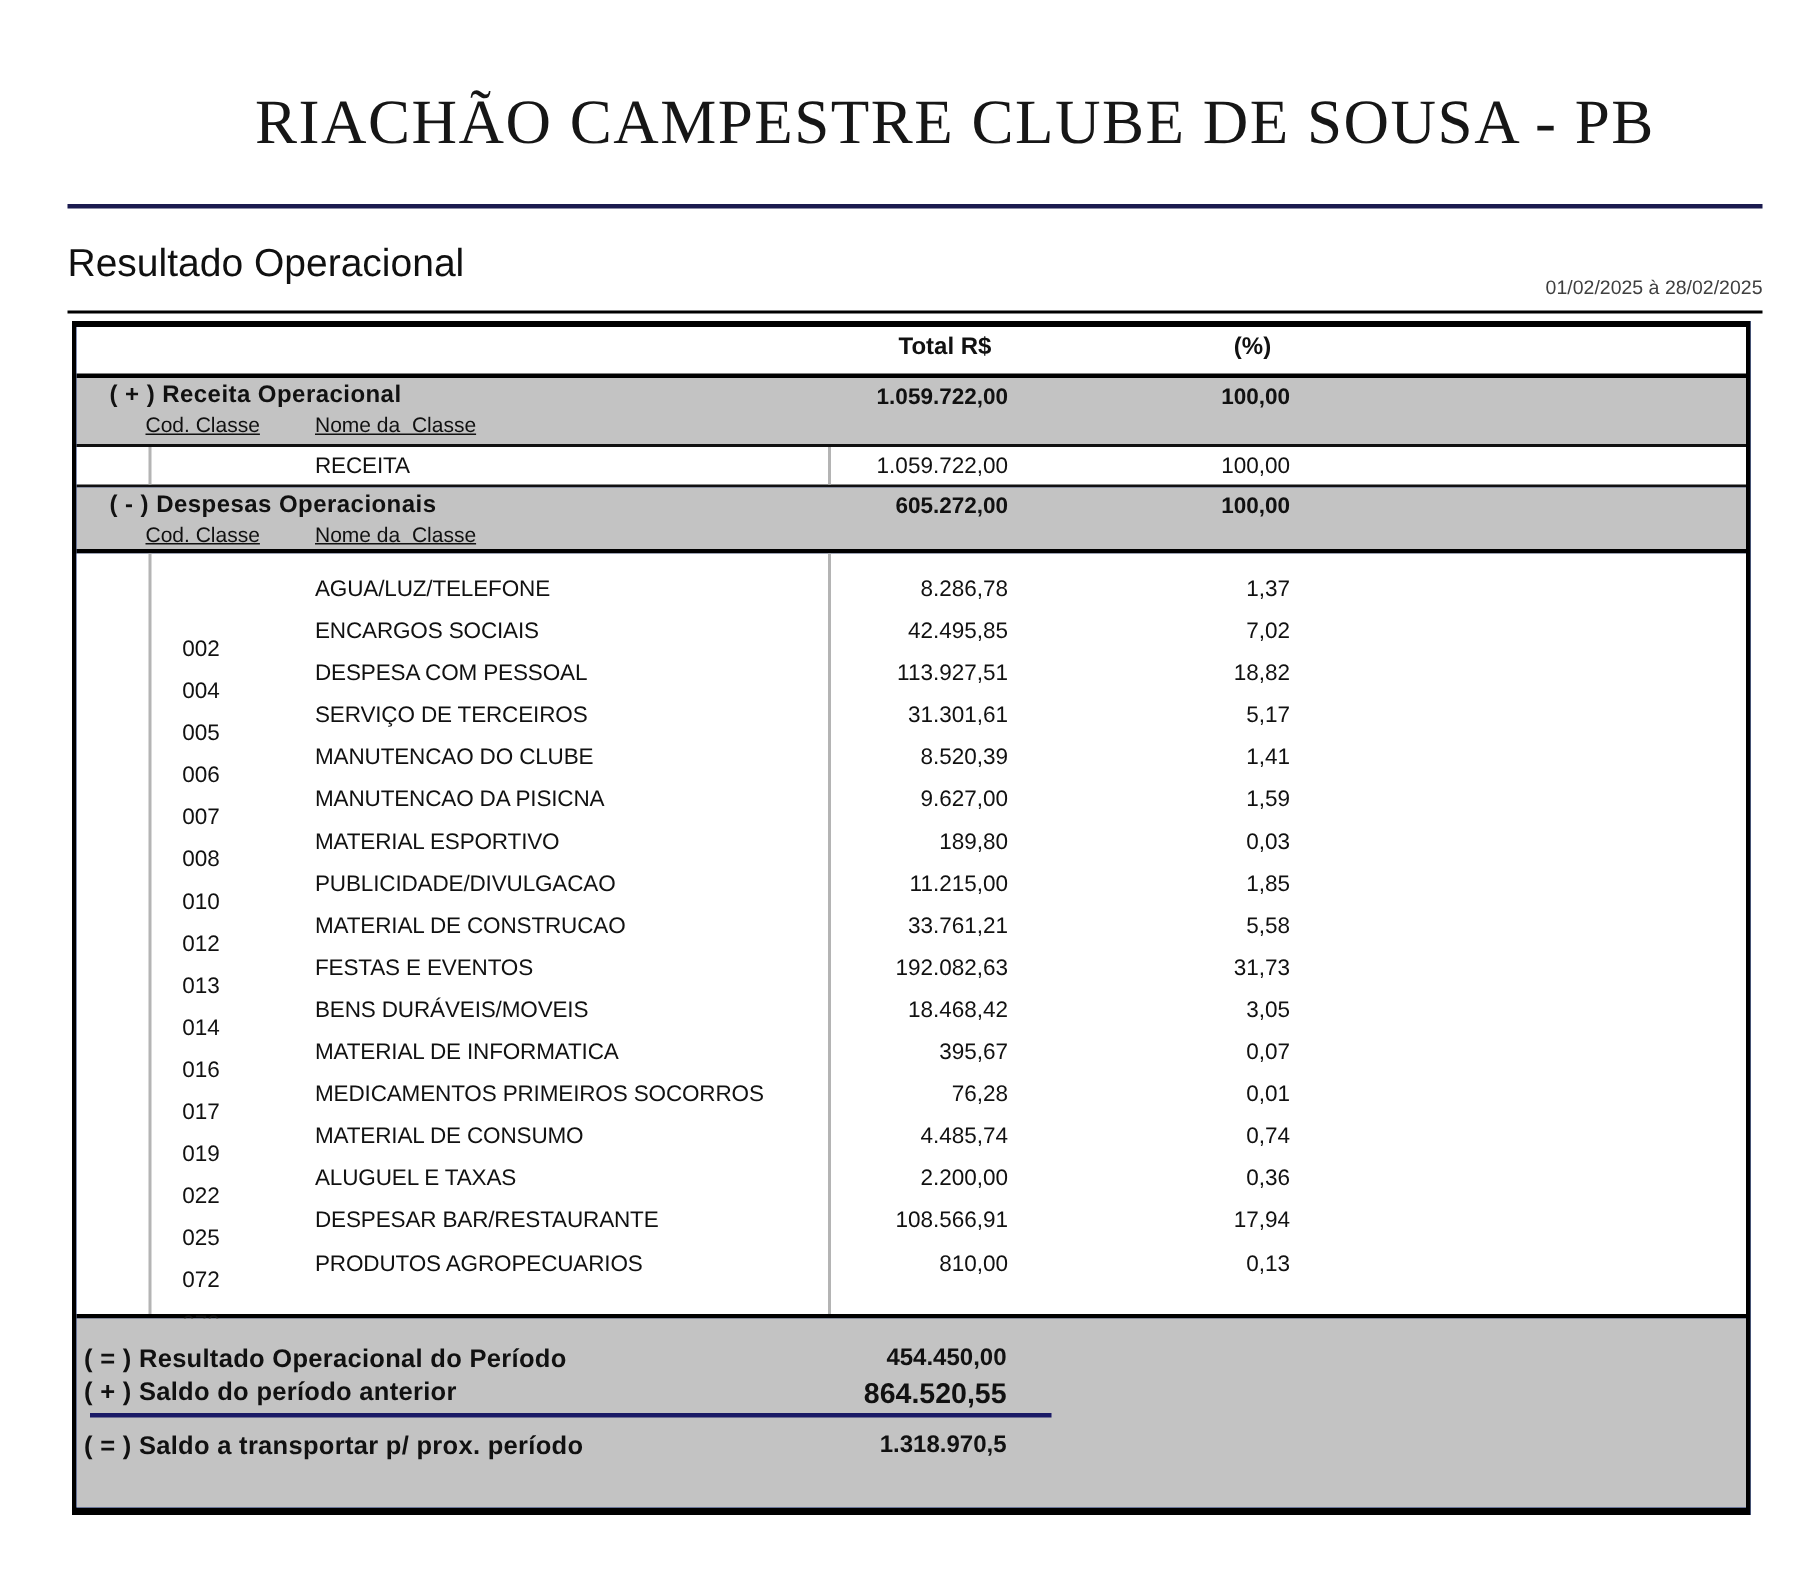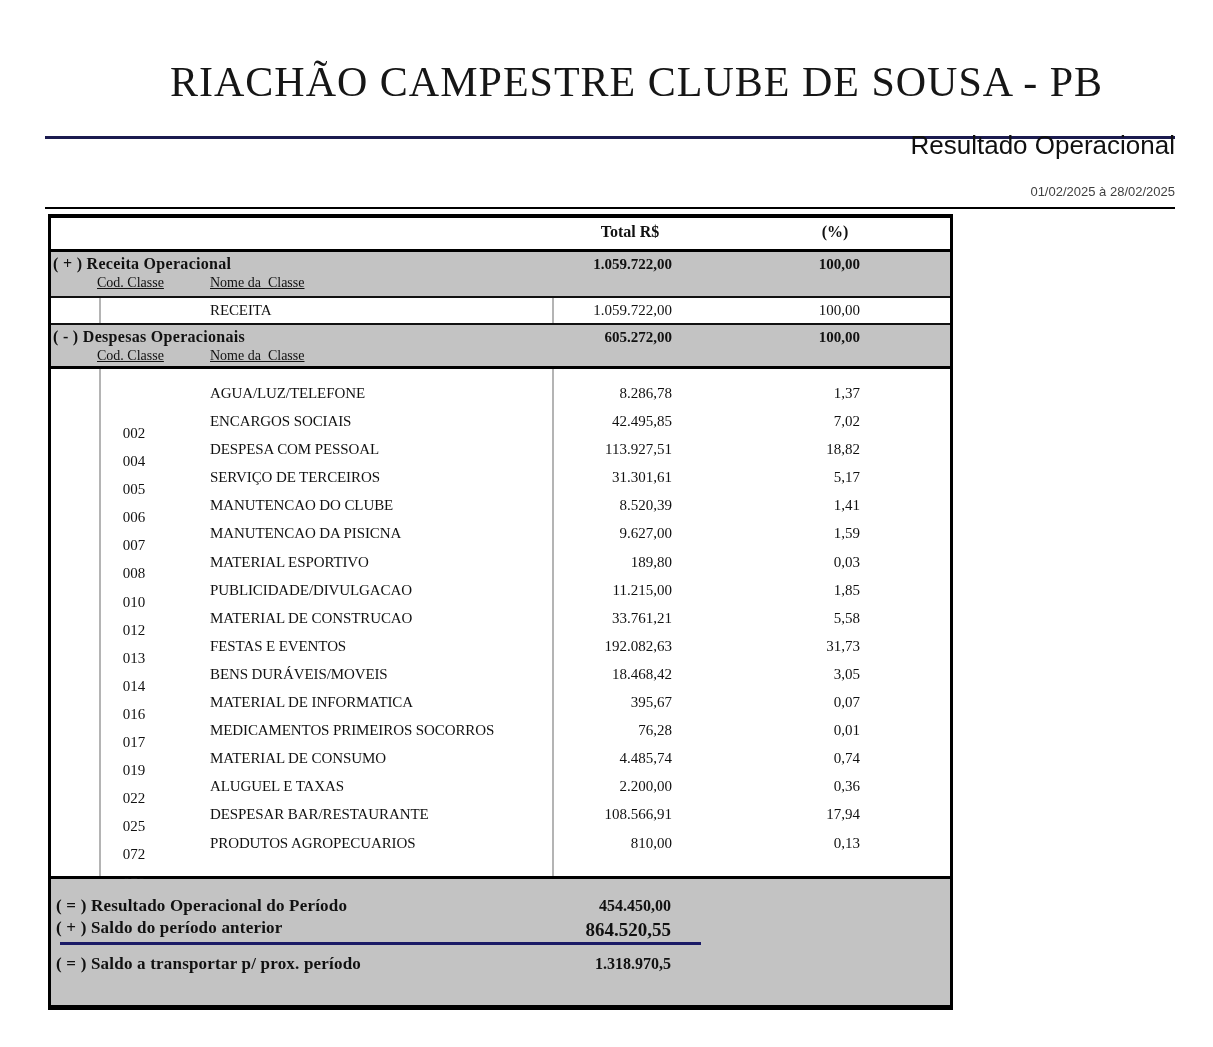--- a/index.html
+++ b/index.html
@@ -3,41 +3,41 @@
 <meta charset="utf-8">
 <style>
   html,body{margin:0;padding:0;background:#fff;}
   .page{position:relative;width:1213px;height:1047px;background:#ffffff;overflow:hidden;
         font-family:"Liberation Sans",sans-serif;color:#111;}
 
   
   .club-title{position:absolute;left:170px;top:58px;font-family:"Liberation Serif",serif;
               font-size:42px;letter-spacing:1px;color:#161616;white-space:nowrap;}
   .navy-rule{position:absolute;left:45px;top:136px;width:1130px;height:3px;background:#1b1b4f;}
-  .report-title{position:absolute;left:45px;top:130px;width:1130px;text-align:right;
+  .report-title{position:absolute;left:45px;top:160px;width:1130px;text-align:left;
                 font-size:26px;color:#101010;}
   .report-period{position:absolute;left:45px;top:184px;width:1130px;text-align:right;
                  font-size:13px;color:#404040;}
   .thin-rule{position:absolute;left:45px;top:207px;width:1130px;height:2px;background:#000;}
 
   
-  .rtable{position:absolute;left:48px;top:214px;width:905px;box-sizing:border-box;
-          border:3px solid #000;border-top-width:4px;border-bottom-width:5px;background:#1d4ed8;font-family:Liberation Serif, serif;}
+  .rtable{position:absolute;left:48px;top:214px;width:1119px;box-sizing:border-box;
+          border:3px solid #000;border-top-width:4px;border-bottom-width:5px;background:#1d4ed8;}
 
   
   .thead{position:relative;height:31px;border-bottom:3px solid #000;background:#fff;}
   .th-total{position:absolute;left:509px;top:5px;width:140px;text-align:center;
             font-weight:bold;font-size:16px;}
   .th-pct{position:absolute;left:734px;top:5px;width:100px;text-align:center;
           font-weight:bold;font-size:16px;}
 
   
   .band{position:relative;background:#c3c3c3;height:44px;border-bottom:2px solid #111;}
   .band.despesas{height:41px;border-bottom:3px solid #000;}
-  .band-label{position:absolute;left:2px;top:3px;font-weight:bold;font-size:16px;letter-spacing:.3px;}
+  .band-label{position:absolute;left:22px;top:3px;font-weight:bold;font-size:16px;letter-spacing:.3px;}
   .band-total{position:absolute;left:380px;top:4px;width:241px;text-align:right;
               font-weight:bold;font-size:15px;}
   .band-pct{position:absolute;left:700px;top:4px;width:109px;text-align:right;
             font-weight:bold;font-size:15px;}
   .band-cod{position:absolute;left:46px;top:23px;font-size:14px;text-decoration:underline;}
   .band-nome{position:absolute;left:159px;top:23px;font-size:14px;text-decoration:underline;white-space:pre;}
 
   
   .vline{position:absolute;top:0;bottom:0;width:2px;background:#b4b4b4;}
   .vline.v1{left:48px;} .vline.v2{left:501px;}

